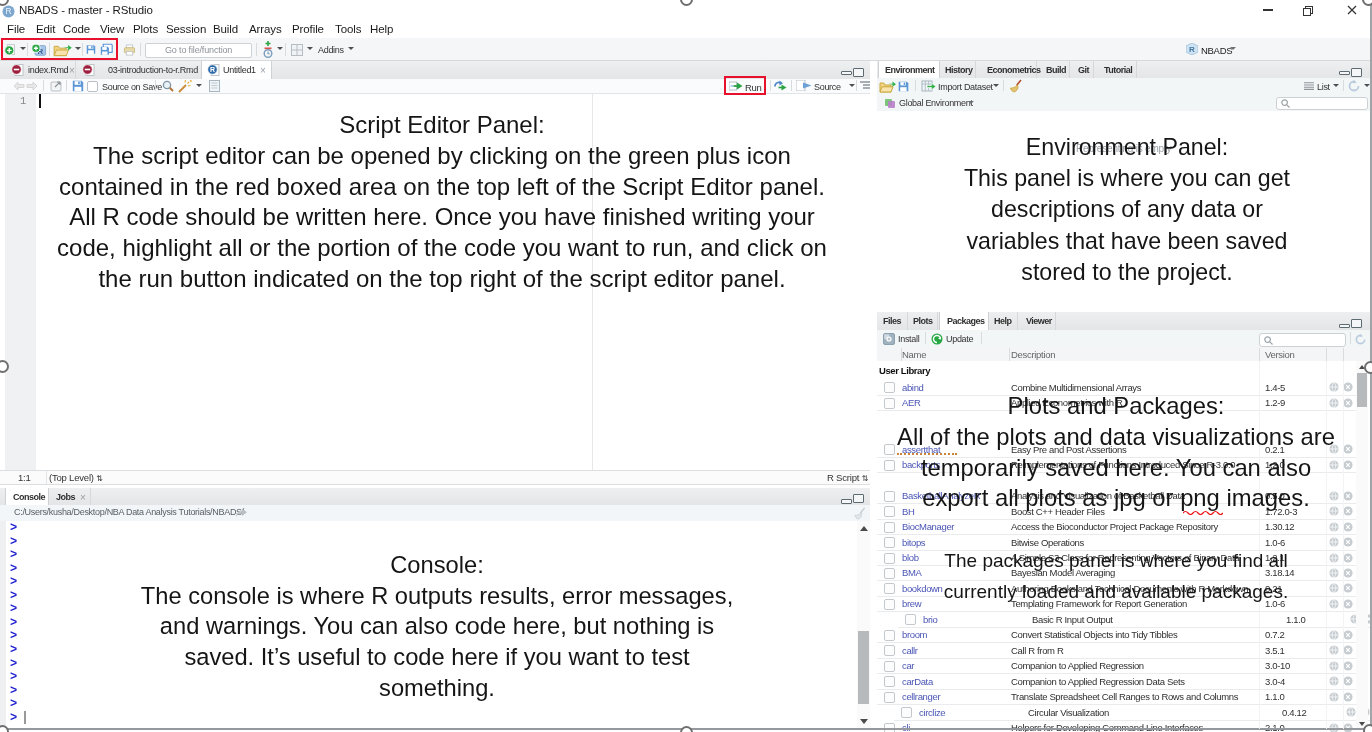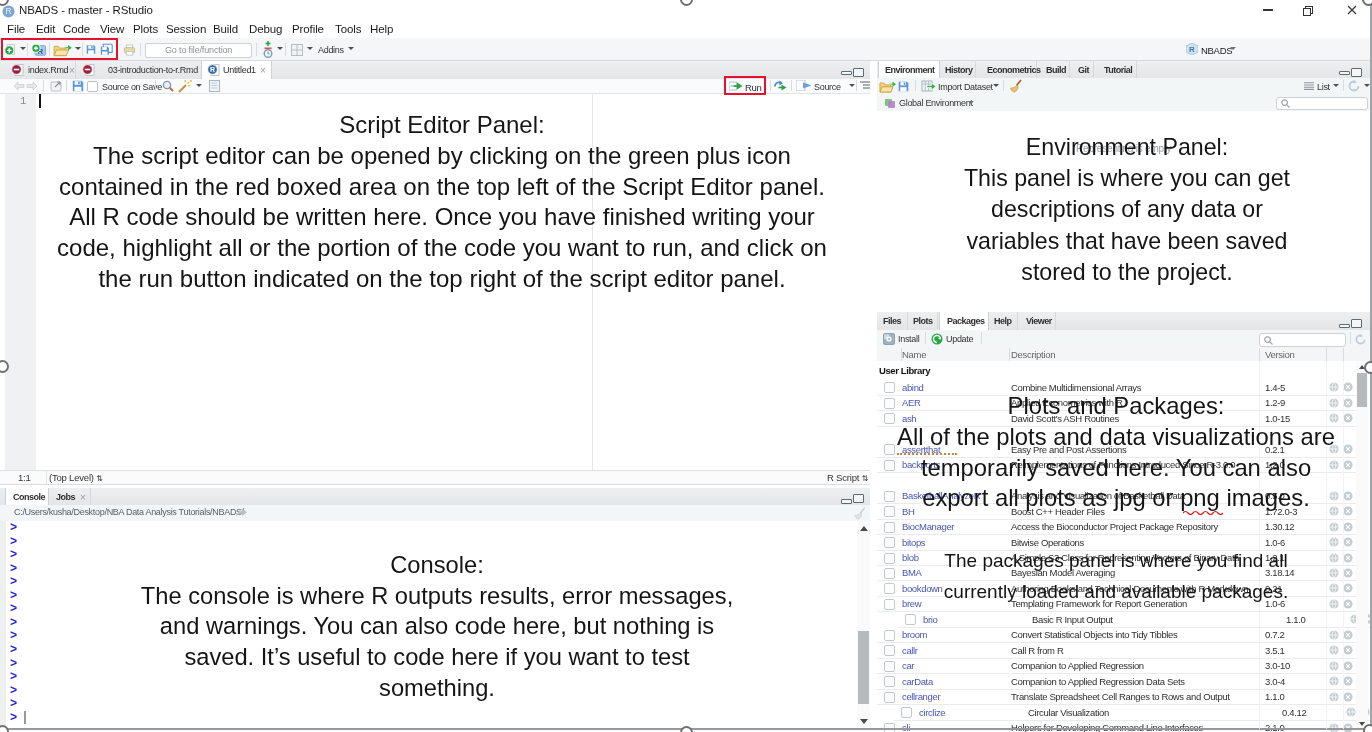--- a/index.html
+++ b/index.html
@@ -77,21 +77,21 @@
       <path d="M1 1 L9 9 M9 1 L1 9" stroke="#333" stroke-width="1.2"></path>
     </svg>
   <div class="abs" id="menubar">
     <span class="mi" style="left:7px">File</span>
       <span class="mi" style="left:36px">Edit</span>
       <span class="mi" style="left:63px">Code</span>
       <span class="mi" style="left:100px">View</span>
       <span class="mi" style="left:133px">Plots</span>
       <span class="mi" style="left:166px">Session</span>
       <span class="mi" style="left:213px">Build</span>
-      <span class="mi" style="left:249px">Debug</span>
+      <span class="mi" style="left:249px">Arrays</span>
       <span class="mi" style="left:292px">Profile</span>
       <span class="mi" style="left:335px">Tools</span>
       <span class="mi" style="left:370px">Help</span>
   </div>
   <div class="abs" id="maintoolbar"></div>
   <div class="abs" id="redbox1"></div>
   <svg class="ico" style="left:4px;top:43px" width="13" height="14" viewBox="0 0 16 16">
 <rect x="4" y="1.5" width="9" height="12" fill="#fff" stroke="#b9bec2" stroke-width="1"></rect>
 <circle cx="6.5" cy="8.5" r="5.6" fill="#27a744" stroke="#fff" stroke-width="1"></circle>
 <path d="M6.5 5.6 V11.4 M3.6 8.5 H9.4" stroke="#fff" stroke-width="1.7"></path>
@@ -457,34 +457,20 @@
       <span class="pkgver">1.2-9</span>
       <svg class="rowico" style="left:452px" viewBox="0 0 10 10">
         <circle cx="5" cy="5" r="4.6" fill="#c6ccd0"></circle>
         <path d="M.4 5 H9.6 M5 .4 C2.6 3 2.6 7 5 9.6 M5 .4 C7.4 3 7.4 7 5 9.6" stroke="#fff" stroke-width=".7" fill="none"></path>
       </svg>
       <svg class="rowico" style="left:466px" viewBox="0 0 10 10">
         <circle cx="5" cy="5" r="4.6" fill="#c6ccd0"></circle>
         <path d="M3.2 3.2 L6.8 6.8 M6.8 3.2 L3.2 6.8" stroke="#fff" stroke-width="1.2"></path>
       </svg>
     </div>
-  <div class="pkgrow" style="left:877px;top:410.7px">
-      <span class="cbx"></span>
-      <span class="pkgname">ash</span>
-      <span class="pkgdesc">David Scott's ASH Routines</span>
-      <span class="pkgver">1.0-15</span>
-      <svg class="rowico" style="left:452px" viewBox="0 0 10 10">
-        <circle cx="5" cy="5" r="4.6" fill="#c6ccd0"></circle>
-        <path d="M.4 5 H9.6 M5 .4 C2.6 3 2.6 7 5 9.6 M5 .4 C7.4 3 7.4 7 5 9.6" stroke="#fff" stroke-width=".7" fill="none"></path>
-      </svg>
-      <svg class="rowico" style="left:466px" viewBox="0 0 10 10">
-        <circle cx="5" cy="5" r="4.6" fill="#c6ccd0"></circle>
-        <path d="M3.2 3.2 L6.8 6.8 M6.8 3.2 L3.2 6.8" stroke="#fff" stroke-width="1.2"></path>
-      </svg>
-    </div>
   <div class="pkgrow" style="left:877px;top:441.7px">
       <span class="cbx"></span>
       <span class="pkgname">assertthat</span>
       <span class="pkgdesc">Easy Pre and Post Assertions</span>
       <span class="pkgver">0.2.1</span>
       <svg class="rowico" style="left:452px" viewBox="0 0 10 10">
         <circle cx="5" cy="5" r="4.6" fill="#c6ccd0"></circle>
         <path d="M.4 5 H9.6 M5 .4 C2.6 3 2.6 7 5 9.6 M5 .4 C7.4 3 7.4 7 5 9.6" stroke="#fff" stroke-width=".7" fill="none"></path>
       </svg>
       <svg class="rowico" style="left:466px" viewBox="0 0 10 10">
@@ -684,21 +670,21 @@
         <path d="M.4 5 H9.6 M5 .4 C2.6 3 2.6 7 5 9.6 M5 .4 C7.4 3 7.4 7 5 9.6" stroke="#fff" stroke-width=".7" fill="none"></path>
       </svg>
       <svg class="rowico" style="left:466px" viewBox="0 0 10 10">
         <circle cx="5" cy="5" r="4.6" fill="#c6ccd0"></circle>
         <path d="M3.2 3.2 L6.8 6.8 M6.8 3.2 L3.2 6.8" stroke="#fff" stroke-width="1.2"></path>
       </svg>
     </div>
   <div class="pkgrow" style="left:877px;top:689.2px">
       <span class="cbx"></span>
       <span class="pkgname">cellranger</span>
-      <span class="pkgdesc">Translate Spreadsheet Cell Ranges to Rows and Output</span>
+      <span class="pkgdesc">Translate Spreadsheet Cell Ranges to Rows and Columns</span>
       <span class="pkgver">1.1.0</span>
       <svg class="rowico" style="left:452px" viewBox="0 0 10 10">
         <circle cx="5" cy="5" r="4.6" fill="#c6ccd0"></circle>
         <path d="M.4 5 H9.6 M5 .4 C2.6 3 2.6 7 5 9.6 M5 .4 C7.4 3 7.4 7 5 9.6" stroke="#fff" stroke-width=".7" fill="none"></path>
       </svg>
       <svg class="rowico" style="left:466px" viewBox="0 0 10 10">
         <circle cx="5" cy="5" r="4.6" fill="#c6ccd0"></circle>
         <path d="M3.2 3.2 L6.8 6.8 M6.8 3.2 L3.2 6.8" stroke="#fff" stroke-width="1.2"></path>
       </svg>
     </div>

